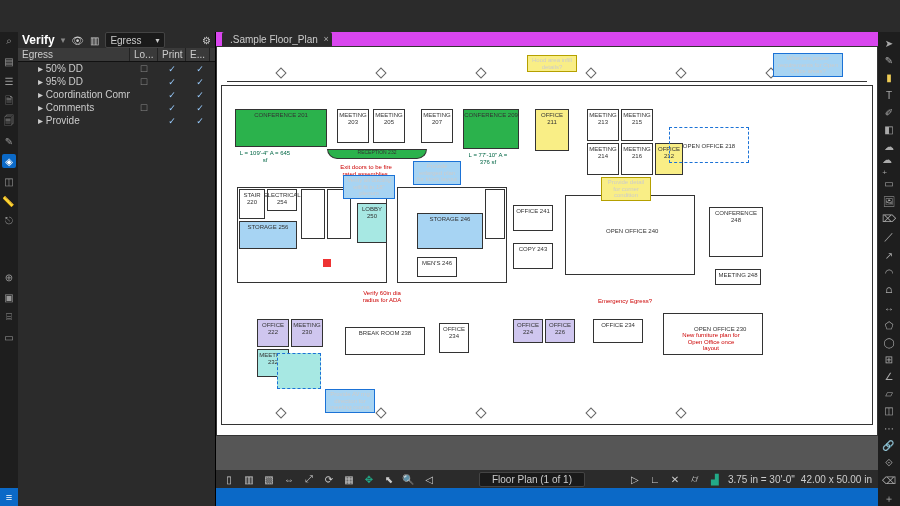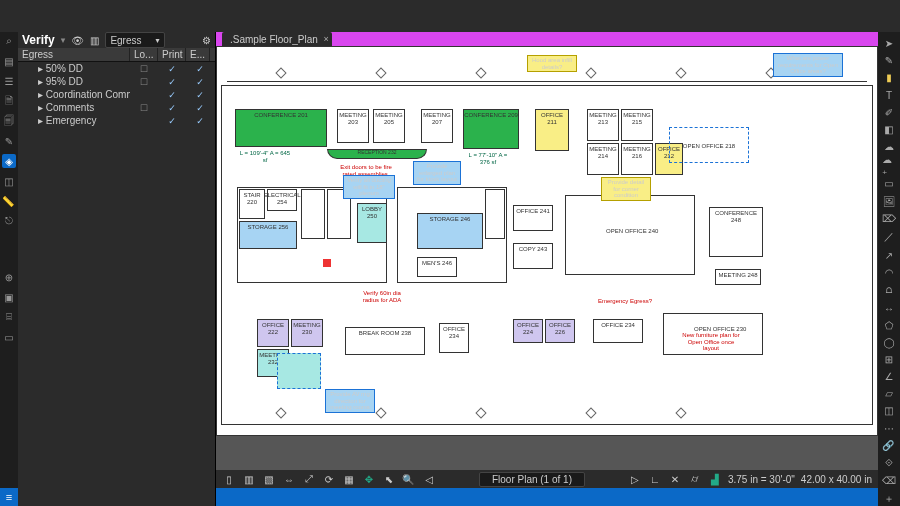--- a/index.html
+++ b/index.html
@@ -121,21 +121,21 @@
           <div class="chk on">✓</div>
           <div class="chk on">✓</div>
         </div>
       <div class="layer-row">
           <div class="name">▸ <span>Comments</span></div>
           <div class="chk">☐</div>
           <div class="chk on">✓</div>
           <div class="chk on">✓</div>
         </div>
       <div class="layer-row">
-          <div class="name">▸ <span>Emergency</span></div>
+          <div class="name">▸ <span>Provide</span></div>
           <div class="chk"></div>
           <div class="chk on">✓</div>
           <div class="chk on">✓</div>
         </div>
     </div>
   </div>
 
   <div class="workarea">
     <div class="tabstrip">
       <div class="tab">
@@ -311,21 +311,21 @@
       <div class="spacer"></div>
       <span class="ic">▷</span>
       <span class="ic">∟</span>
       <span class="ic">✕</span>
       <span class="ic">⌭</span>
       <span class="ic" style="color:#2a8;">▟</span>
       <div class="scale">
         <span>3.75 in = 30'-0"</span>
       </div>
       <div class="scale">
-        <span>42.00 x 40.00 in</span>
+        <span>42.00 x 50.00 in</span>
       </div>
     </div>
     <div class="ses-bar"></div>
   </div>
 
   <div class="rightcol">
     <span class="ic">➤</span>
     <span class="ic">✎</span>
     <span class="ic" style="color:#ec5;">▮</span>
     <span class="ic">T</span>

